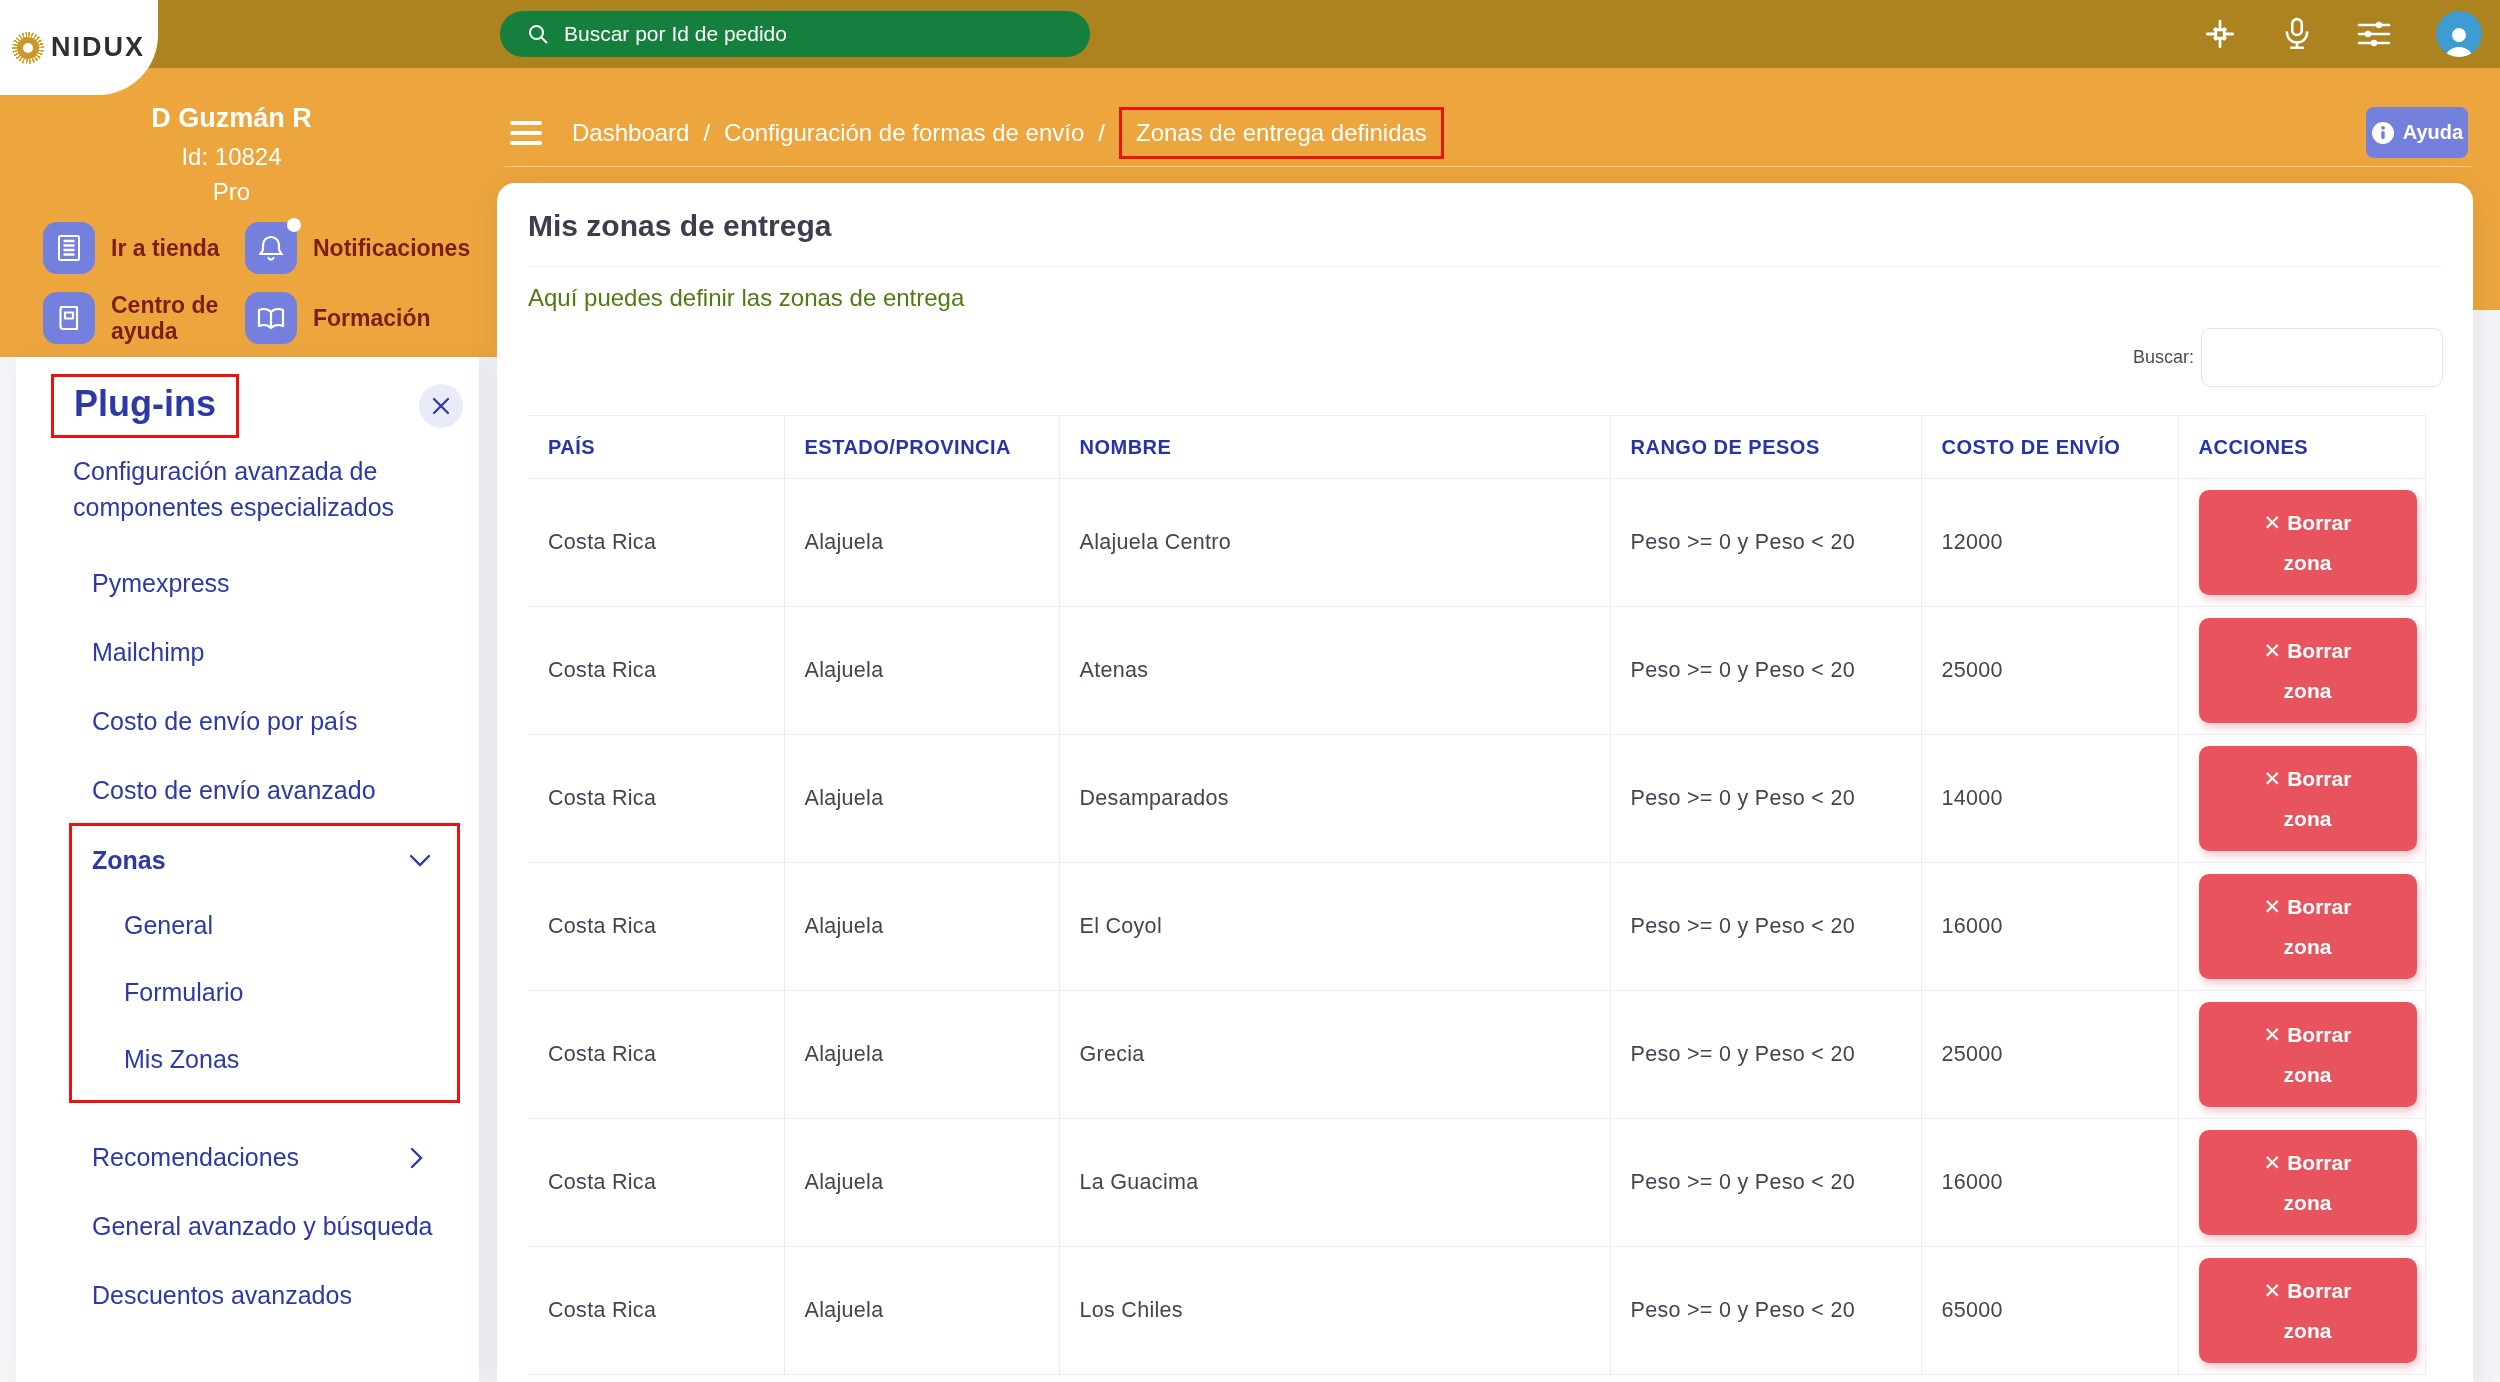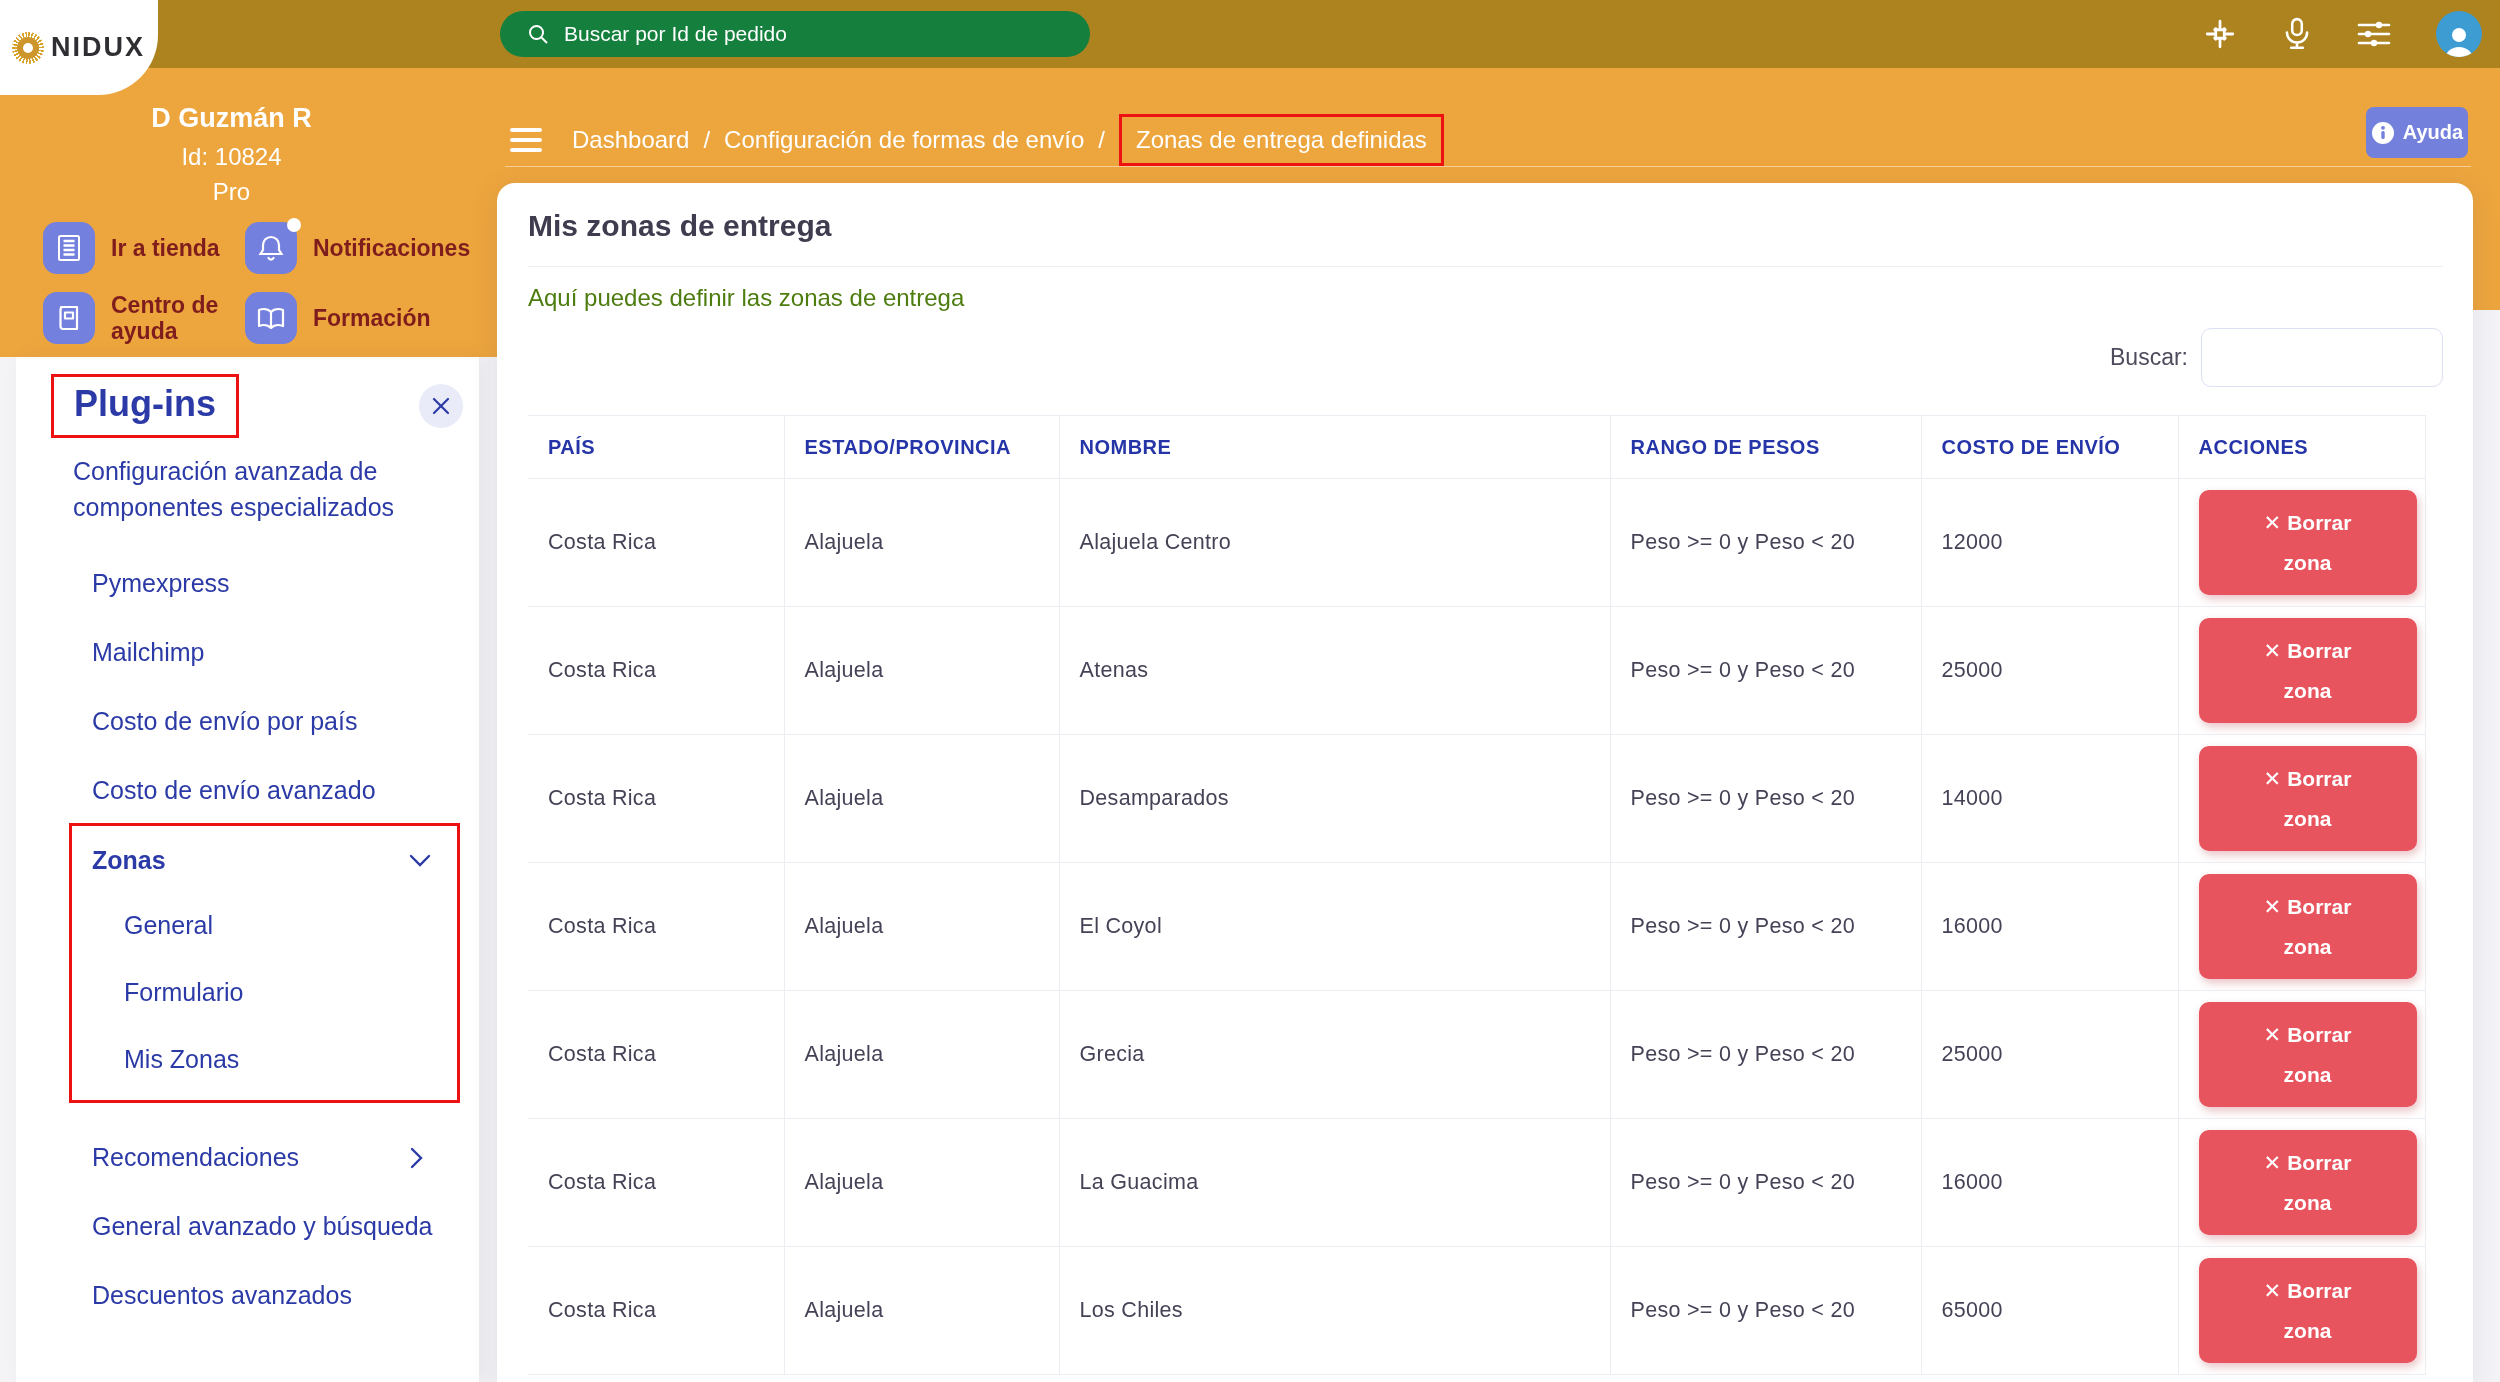--- a/index.html
+++ b/index.html
@@ -28,21 +28,21 @@
   .top-icons { position:absolute; right:18px; top:0; height:68px; display:flex; align-items:center; gap:45px; z-index:35; }
   .tool-btn { background:none; border:none; cursor:pointer; display:flex; align-items:center; }
   .avatar { width:46px; height:46px; border-radius:50%; background:#3D9CD2; display:flex; align-items:flex-end;
             justify-content:center; overflow:hidden; border:none; cursor:pointer; }
 
   
   .orange-band { position:absolute; left:0; top:68px; width:2500px; height:242px; background:#EDA53D; z-index:1; }
   .orange-left { position:absolute; left:0; top:310px; width:497px; height:47px; background:#EDA53D; z-index:1; }
 
   
-  .bc-row { position:absolute; left:497px; top:107px; right:0; height:66px; display:flex; align-items:center;
+  .bc-row { position:absolute; left:497px; top:100px; right:0; height:66px; display:flex; align-items:center;
             padding-left:13px; z-index:10; color:#ffffff; }
   .hamburger { width:32px; background:none; border:none; cursor:pointer; display:flex; flex-direction:column; gap:6px; }
   .hamburger i { display:block; height:4px; background:#ffffff; border-radius:2px; }
   .crumbs { display:flex; align-items:center; gap:14px; margin-left:30px; font-size:24px; font-weight:500; }
   .crumb { color:#ffffff; text-decoration:none; }
   .crumb-current { border:3px solid #EE1111; padding:9px 14px; }
   .bc-divider { position:absolute; left:505px; top:166px; width:1966px; height:1px; background:rgba(255,255,255,0.45); z-index:9; }
 
   .help-btn { position:absolute; right:32px; top:107px; width:102px; height:51px; background:#7380DC; border:none;
               border-radius:8px; color:#ffffff; font-size:20px; font-weight:600; display:flex; align-items:center;
@@ -83,21 +83,21 @@
   .z-sub.first { margin-top:36px; }
 
   
   .main-card { position:absolute; left:497px; top:183px; width:1976px; height:1210px; background:#ffffff;
                border-radius:18px 18px 0 0; box-shadow:0 4px 30px rgba(56,71,109,0.10); z-index:8;
                padding:0 30px 0 31px; }
   .card-title { margin-top:26px; font-size:30px; font-weight:700; color:#403C50; }
   .card-divider { margin-top:23px; height:1px; background:#EFEFF3; }
   .card-link { display:inline-block; margin-top:17px; font-size:24px; color:#4d7c0f; text-decoration:none; }
   .search-row { margin-top:16px; display:flex; justify-content:flex-end; align-items:center; }
-  .search-label { font-size:23px; color:#4F4B5C; margin-right:13px; }
+  .search-label { font-size:18px; color:#4F4B5C; margin-right:7px; }
   .dt-search { width:242px; height:59px; border:1.5px solid #DCE1F5; border-radius:10px; outline:none;
                font-size:22px; padding:0 14px; color:#403C50; font-family:inherit; }
 
   
   table.zones { margin-top:28px; width:1897px; border-collapse:collapse; table-layout:fixed; border-top:1px solid #EBEDF3; }
   table.zones col.c1{width:256px} table.zones col.c2{width:275px} table.zones col.c3{width:551px}
   table.zones col.c4{width:311px} table.zones col.c5{width:257px} table.zones col.c6{width:247px}
   table.zones th { height:63px; text-align:left; padding-left:20px; font-size:20px; letter-spacing:0.5px;
                    color:#2535A8; border-right:1px solid #EBEDF3; border-bottom:1px solid #EBEDF3; cursor:pointer; }
   table.zones td { height:128px; padding-left:20px; font-size:21.5px; letter-spacing:0.3px; color:#454256;

